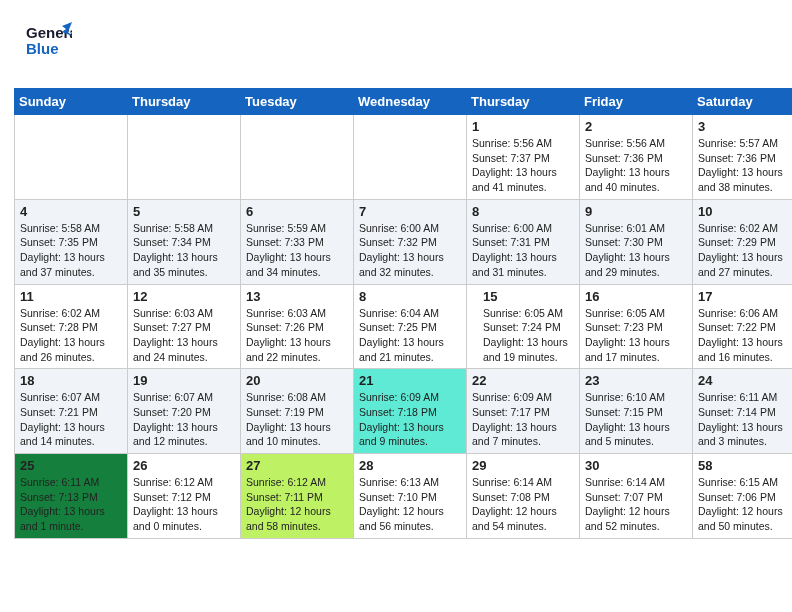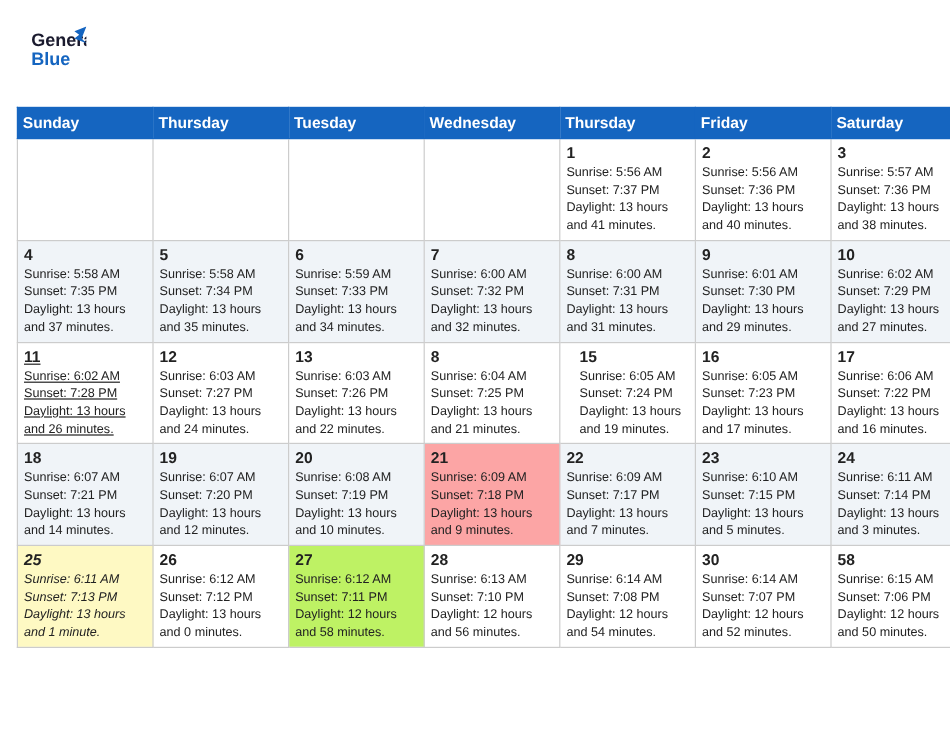--- a/index.html
+++ b/index.html
@@ -186,21 +186,21 @@
         </td>
         <td style="background: rgb(240, 244, 248);">
           <span class="day-num">10</span>
           <div class="day-info" style="white-space: pre-line;">Sunrise: 6:02 AM
 Sunset: 7:29 PM
 Daylight: 13 hours
 and 27 minutes.</div>
         </td>
       </tr>
       <tr>
-        <td style="background: rgb(255, 255, 255); text-decoration: underline;">
+        <td style="background: rgb(255, 255, 255);">
           <span class="day-num">11</span>
           <div class="day-info" style="white-space: pre-line;">Sunrise: 6:02 AM
 Sunset: 7:28 PM
 Daylight: 13 hours
 and 26 minutes.</div>
         </td>
         <td style="background: rgb(255, 255, 255);">
           <span class="day-num">12</span>
           <div class="day-info" style="white-space: pre-line;">Sunrise: 6:03 AM
 Sunset: 7:27 PM
@@ -258,21 +258,21 @@
 Daylight: 13 hours
 and 12 minutes.</div>
         </td>
         <td style="background: rgb(240, 244, 248);">
           <span class="day-num">20</span>
           <div class="day-info" style="white-space: pre-line;">Sunrise: 6:08 AM
 Sunset: 7:19 PM
 Daylight: 13 hours
 and 10 minutes.</div>
         </td>
-        <td style="background: #fca5a5;">
+        <td style="background: #5eead4;">
           <span class="day-num">21</span>
           <div class="day-info" style="white-space: pre-line;">Sunrise: 6:09 AM
 Sunset: 7:18 PM
 Daylight: 13 hours
 and 9 minutes.</div>
         </td>
         <td style="background: rgb(240, 244, 248);">
           <span class="day-num">22</span>
           <div class="day-info" style="white-space: pre-line;">Sunrise: 6:09 AM
 Sunset: 7:17 PM
@@ -288,21 +288,21 @@
         </td>
         <td style="background: rgb(240, 244, 248);">
           <span class="day-num">24</span>
           <div class="day-info" style="white-space: pre-line;">Sunrise: 6:11 AM
 Sunset: 7:14 PM
 Daylight: 13 hours
 and 3 minutes.</div>
         </td>
       </tr>
       <tr>
-        <td style="background: #fef9c3; font-style: italic;">
+        <td style="background: #15803d;">
           <span class="day-num">25</span>
           <div class="day-info" style="white-space: pre-line;">Sunrise: 6:11 AM
 Sunset: 7:13 PM
 Daylight: 13 hours
 and 1 minute.</div>
         </td>
         <td style="background: rgb(255, 255, 255);">
           <span class="day-num">26</span>
           <div class="day-info" style="white-space: pre-line;">Sunrise: 6:12 AM
 Sunset: 7:12 PM

